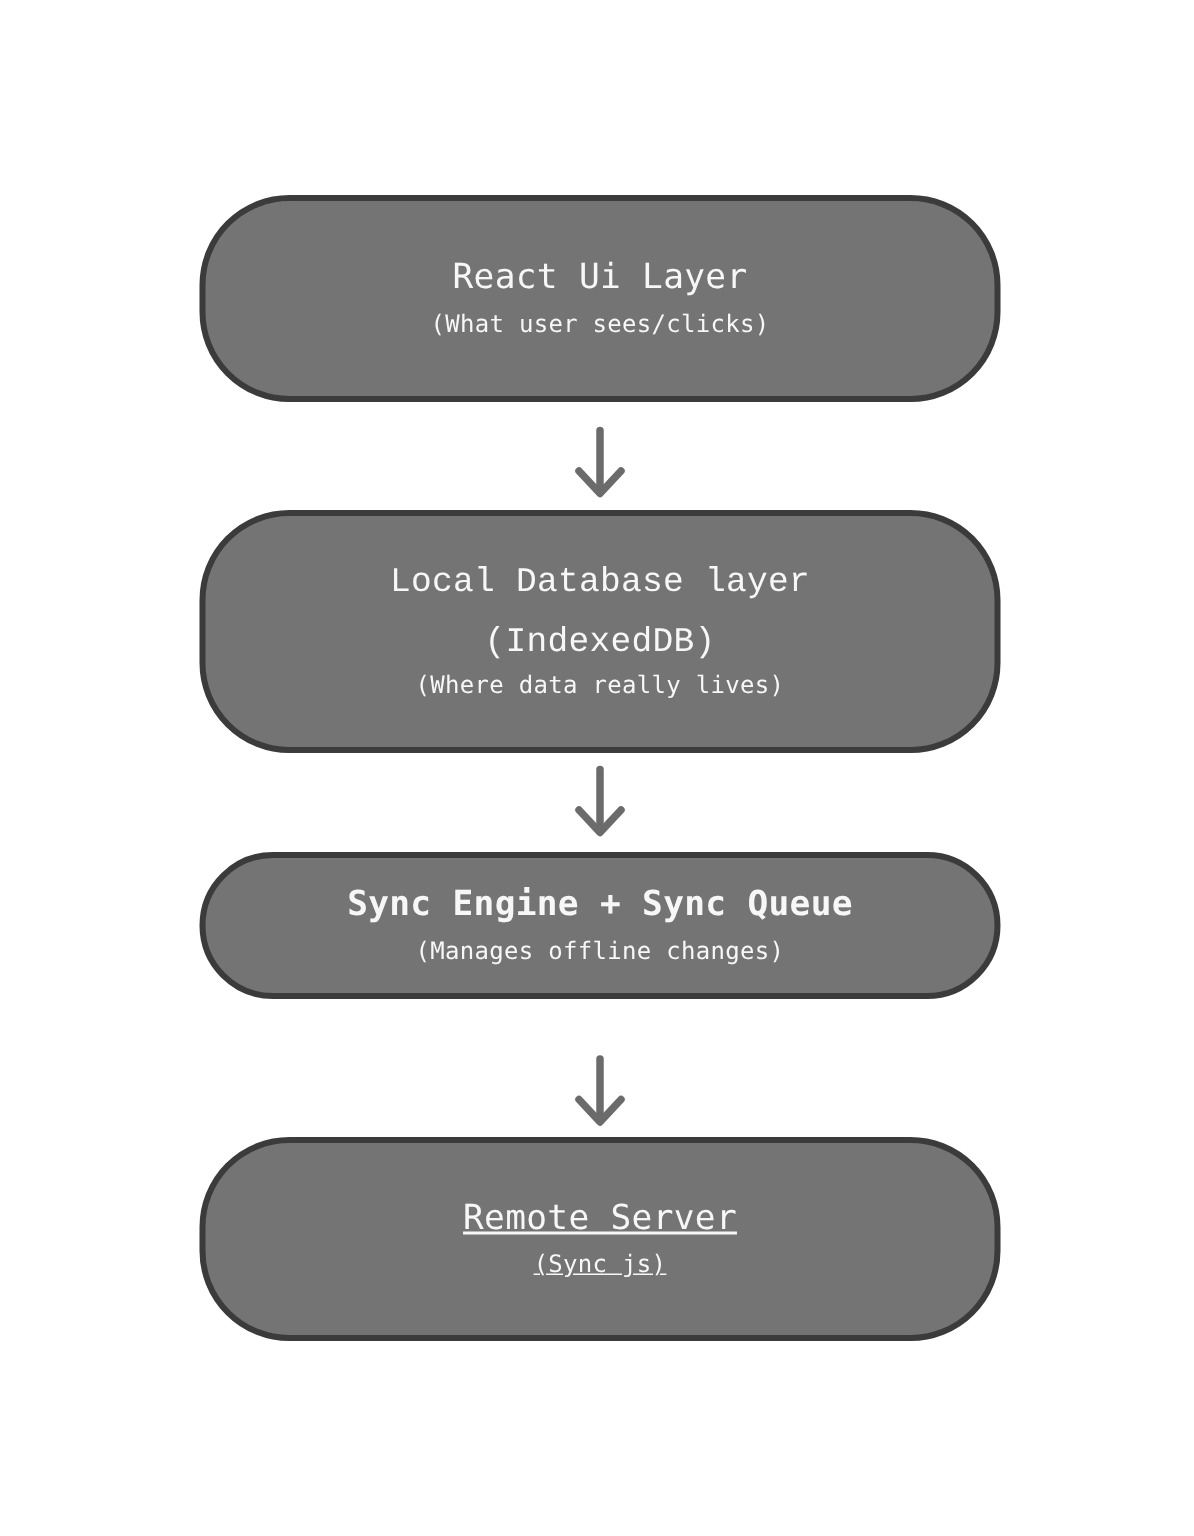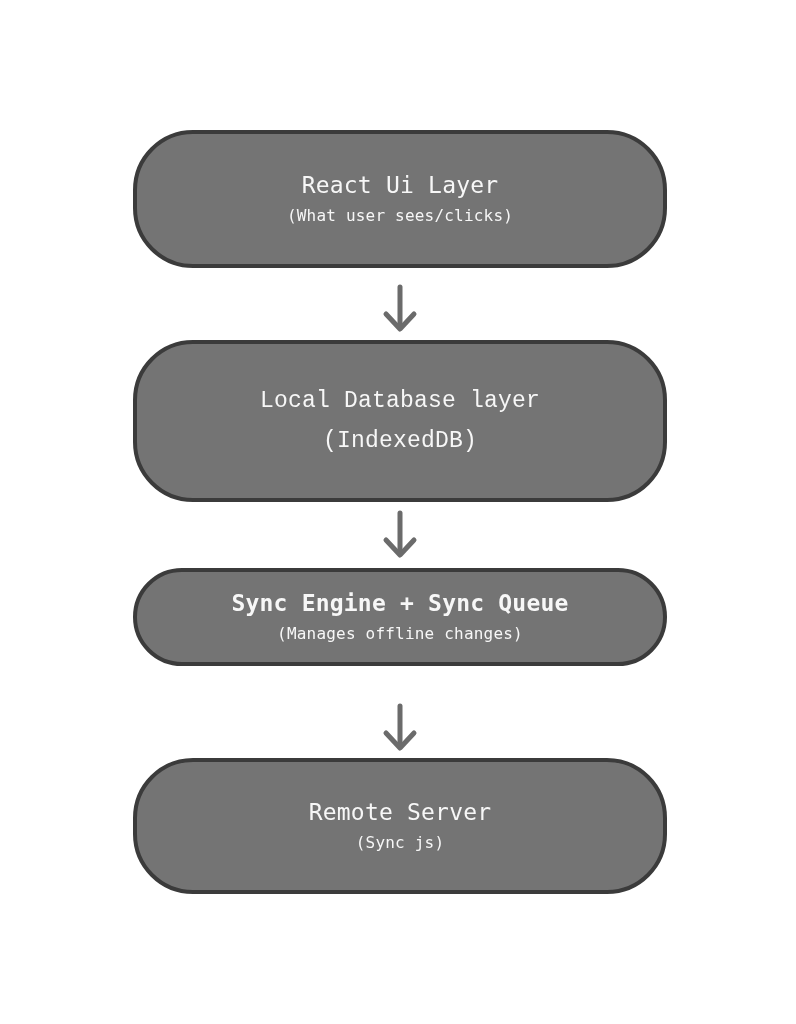--- a/index.html
+++ b/index.html
@@ -55,21 +55,21 @@
     font-weight: 500;
     letter-spacing: 0.2px;
   }
   .node-0 { top: 130px; height: 138px; }
   .node-0 .title { font-weight: 400; }
   .node-1 { top: 340px; height: 162px; }
   .node-1 .title, .node-1 .title2 { font-weight: 500; font-family: Liberation Mono, monospace; }
   .node-1 .subtitle { margin-top: 5px; }
   .node-2 { top: 568px; height: 98px; }
   .node-2 .title { font-weight: 700; }
-  .node-3 { top: 758px; height: 136px; }
+  .node-3 { top: 758px; height: 136px; text-decoration: underline; }
   .node-3 .title { font-weight: 400; }
 
   .connector {
     position: absolute;
     left: 133px;
     width: 534px;
     display: flex;
     align-items: center;
     justify-content: center;
   }
@@ -98,20 +98,21 @@
   <div class="connector conn-0">
     <svg class="arrow-svg" width="46" height="50" viewBox="0 0 46 50" aria-hidden="true">
       <line x1="23" y1="3" x2="23" y2="43"></line>
       <polyline points="9,30 23,45 37,30"></polyline>
     </svg>
   </div>
 
   <div class="node node-1">
     <div class="title">Local Database layer</div>
     <div class="title2">(IndexedDB)</div>
+    <div class="subtitle">(Where data really lives)</div>
   </div>
 
   <div class="connector conn-1">
     <svg class="arrow-svg" width="46" height="50" viewBox="0 0 46 50" aria-hidden="true">
       <line x1="23" y1="3" x2="23" y2="43"></line>
       <polyline points="9,30 23,45 37,30"></polyline>
     </svg>
   </div>
 
   <div class="node node-2">

